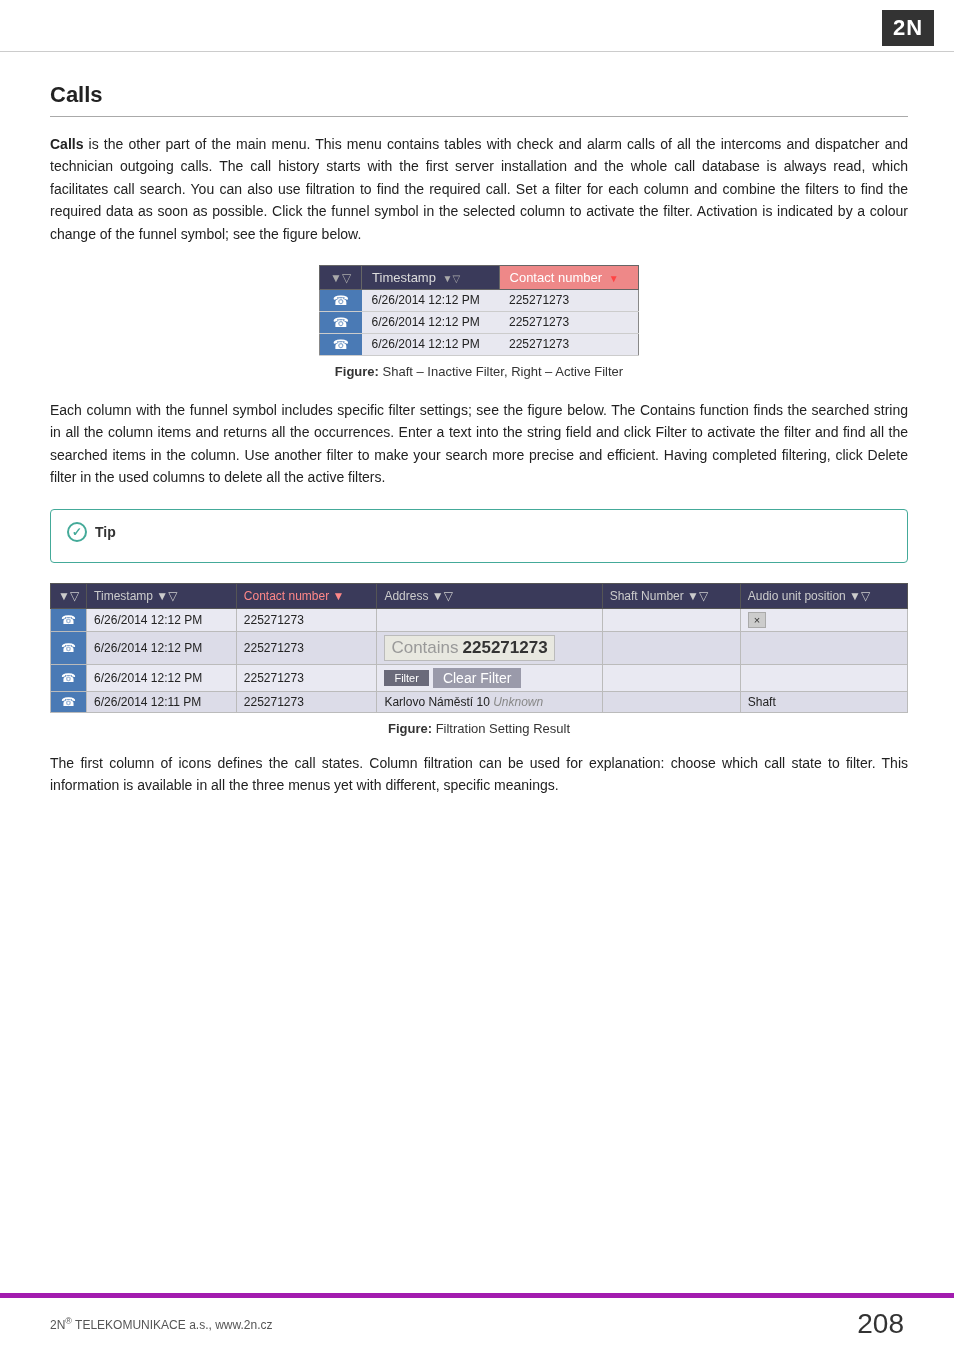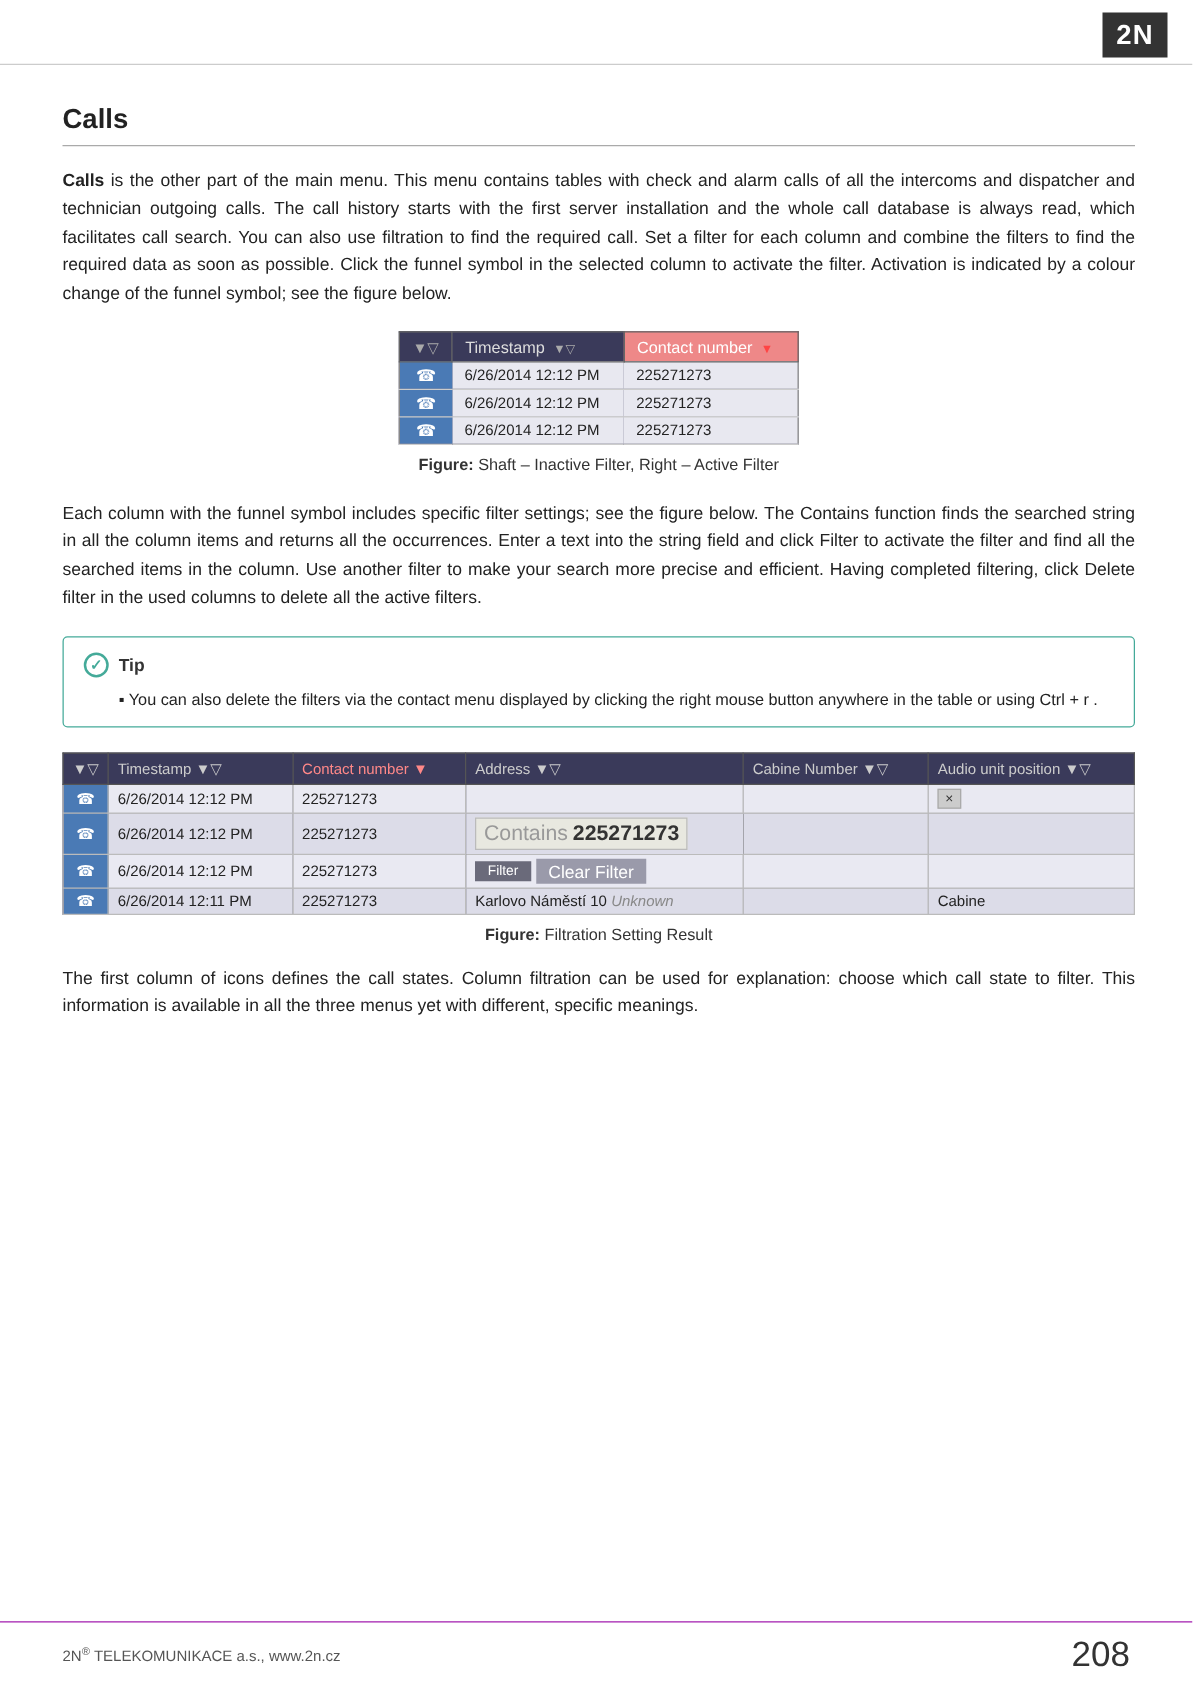--- a/index.html
+++ b/index.html
@@ -163,21 +163,21 @@
       cursor: pointer;
       display: inline-block;
     }
 
     
     .footer {
       position: absolute;
       bottom: 0;
       left: 0;
       right: 0;
-      border-top: 1px solid #a21caf;
+      border-top: 5px solid #a21caf;
       padding: 10px 50px;
       display: flex;
       justify-content: space-between;
       align-items: center;
       font-size: 12px;
       color: #555;
     }
     .footer-page {
       font-size: 28px;
       font-weight: normal;
@@ -297,32 +297,31 @@
     </div>
   </div>
 
   <p class="body-text">Each column with the funnel symbol includes specific filter settings; see the figure below. The Contains function finds the searched string in all the column items and returns all the occurrences. Enter a text into the string field and click Filter to activate the filter and find all the searched items in the column. Use another filter to make your search more precise and efficient. Having completed filtering, click Delete filter in the used columns to delete all the active filters.</p>
 
   <div class="tip-box">
     <div class="tip-header">
       <div class="tip-icon">✓</div>
       <span>Tip</span>
     </div>
-    <div class="tip-content">You can also delete the filters via the contact menu displayed by clicking the right mouse button anywhere in the table or using Ctrl + r .</div>
   </div>
 
   <div class="large-table-section">
     <table class="ftable">
       <thead>
         <tr>
           <th style="width:22px;">▼▽</th>
           <th>Timestamp ▼▽</th>
           <th style="color:#f88;">Contact number ▼</th>
           <th>Address ▼▽</th>
-          <th>Cabine Number ▼▽</th>
+          <th>Shaft Number ▼▽</th>
           <th>Audio unit position ▼▽</th>
         </tr>
       </thead>
       <tbody>
 
         <tr class="row1">
           <td class="icon-col">☎</td>
           <td>6/26/2014 12:12 PM</td>
           <td>225271273</td>
           <td></td>
@@ -361,21 +360,21 @@
         </tr>
 
         <tr class="row4">
           <td class="icon-col">☎</td>
           <td>6/26/2014 12:11 PM</td>
           <td>225271273</td>
           <td>
             Karlovo Náměstí 10 <span class="unknown-text">Unknown</span>
           </td>
           <td></td>
-          <td>Cabine</td>
+          <td>Shaft</td>
         </tr>
       </tbody>
     </table>
 
     <div class="figure-caption" style="text-align:center; margin-top:8px;">
       <strong>Figure:</strong><span> Filtration Setting Result</span>
     </div>
   </div>
 
   <p class="body-text">The first column of icons defines the call states. Column filtration can be used for explanation: choose which call state to filter. This information is available in all the three menus yet with different, specific meanings.</p>

